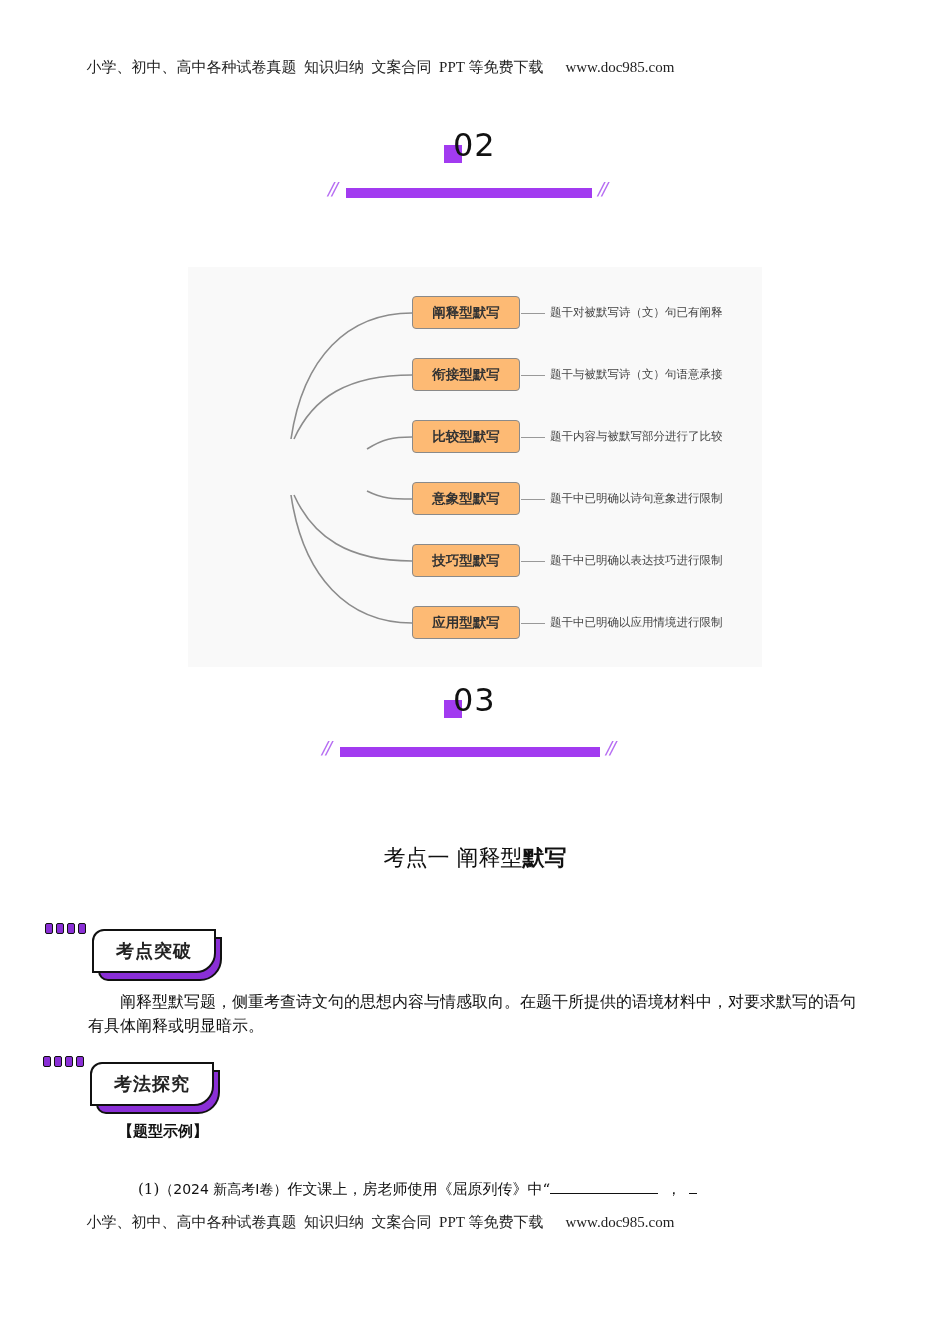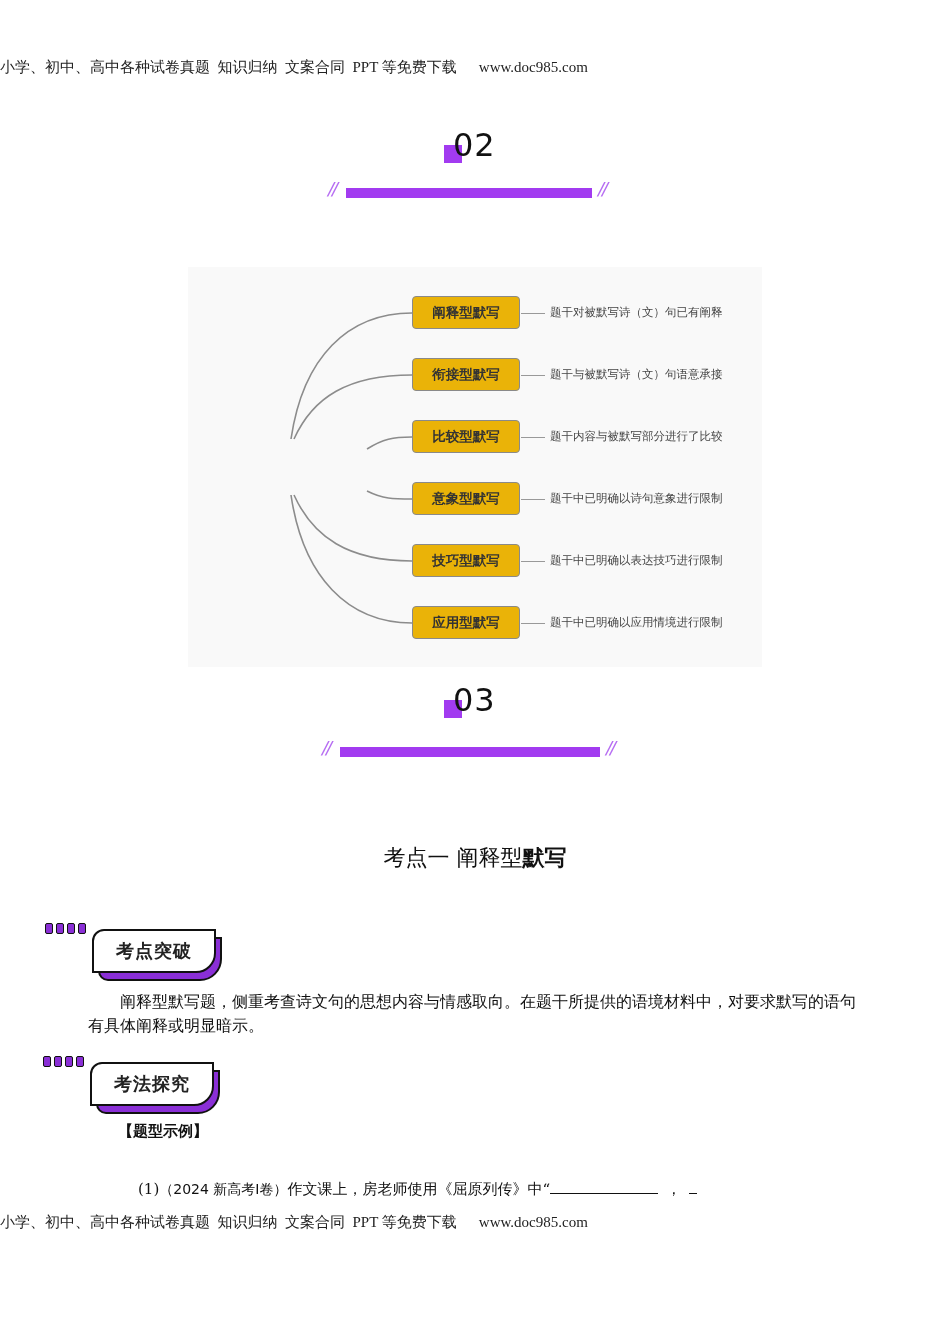--- a/index.html
+++ b/index.html
@@ -1,20 +1,20 @@
 <!DOCTYPE html>
 <html><head>
 <meta charset="utf-8">
 <style>
   html, body { margin: 0; padding: 0; background: #ffffff; }
   body { width: 950px; height: 1344px; position: relative; overflow: hidden;
          font-family: "DejaVu Serif", "Liberation Serif", serif; color: #111; }
 
   .header-line, .footer-line {
-    position: absolute; left: 0; width: 761px; text-align: left;
+    position: absolute; left: 0; width: 761px; text-align: center;
     font-size: 15px; color: #222; white-space: pre;
     font-family: "Liberation Serif", "DejaVu Serif", serif;
   }
   .header-line { top: 58px; }
   .footer-line { top: 1213px; }
   .header-line .url, .footer-line .url { margin-left: 22px; }
 
   
   .banner { position: absolute; left: 0; width: 884px; height: 90px; }
   .banner .num-sq { position: absolute; width: 18px; height: 18px; background: #a23bf0; }
@@ -24,21 +24,21 @@
   .banner .title { position: absolute; font-family: "DejaVu Sans", sans-serif;
     font-size: 24px; font-weight: bold; color: #111; letter-spacing: 1px; white-space: nowrap; }
   .banner .slash { position: absolute; font-family: "DejaVu Sans", sans-serif;
     font-size: 18px; color: #b66df2; font-style: italic; letter-spacing: -2px; }
 
   
   .mindmap { position: absolute; left: 188px; top: 267px; width: 574px; height: 400px; background: #f9f9f9; }
   .mm-root { position: absolute; left: 27px; top: 172px; width: 152px; height: 56px;
     background: #52c48c; border-radius: 5px; color: #fff; font-family: "DejaVu Sans", sans-serif;
     font-weight: bold; font-size: 20px; text-align: center; line-height: 56px; letter-spacing: 1px; }
-  .mm-node { position: absolute; left: 224px; width: 108px; height: 33px; background: #eab308;
+  .mm-node { position: absolute; left: 224px; width: 108px; height: 33px; background: #fdba74;
     border: 1px solid #8a8a8a; border-radius: 4px; box-sizing: border-box;
     font-family: "DejaVu Sans", sans-serif; font-weight: bold; font-size: 13.5px; color: #333;
     text-align: center; line-height: 31px; }
   .mm-conn { position: absolute; left: 333px; width: 24px; height: 1px; background: #999; }
   .mm-desc { position: absolute; left: 362px; font-family: "DejaVu Sans", sans-serif;
     font-size: 11.5px; color: #444; white-space: nowrap; }
   .mm-svg { position: absolute; left: 0; top: 0; }
 
   
   .kaodian { position: absolute; left: 0; width: 950px; top: 843px; text-align: center;

